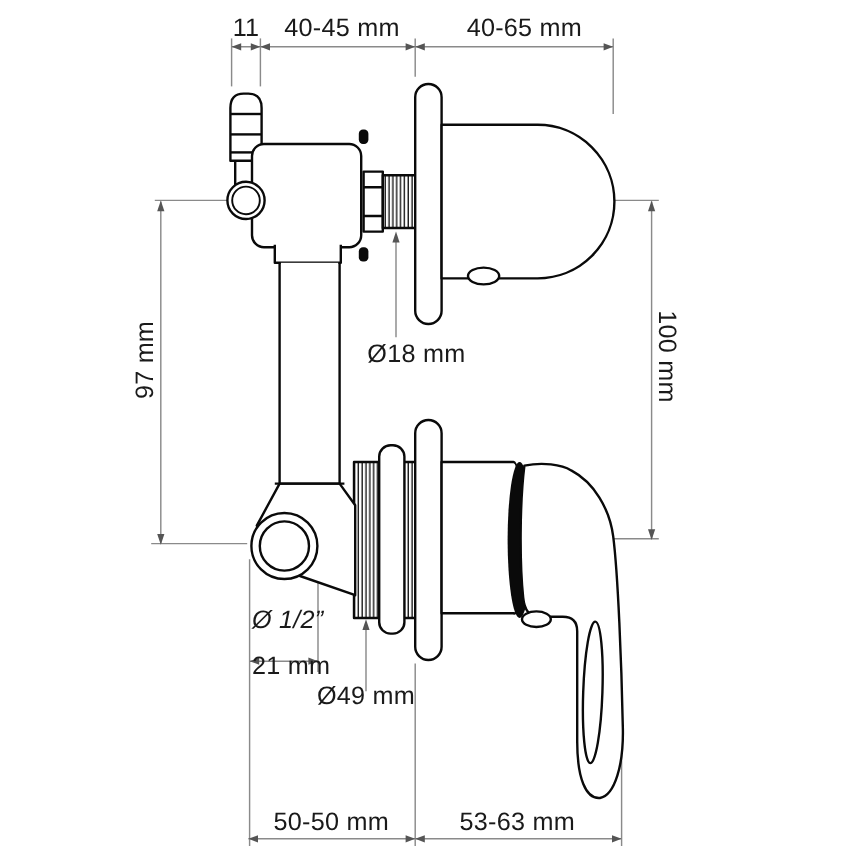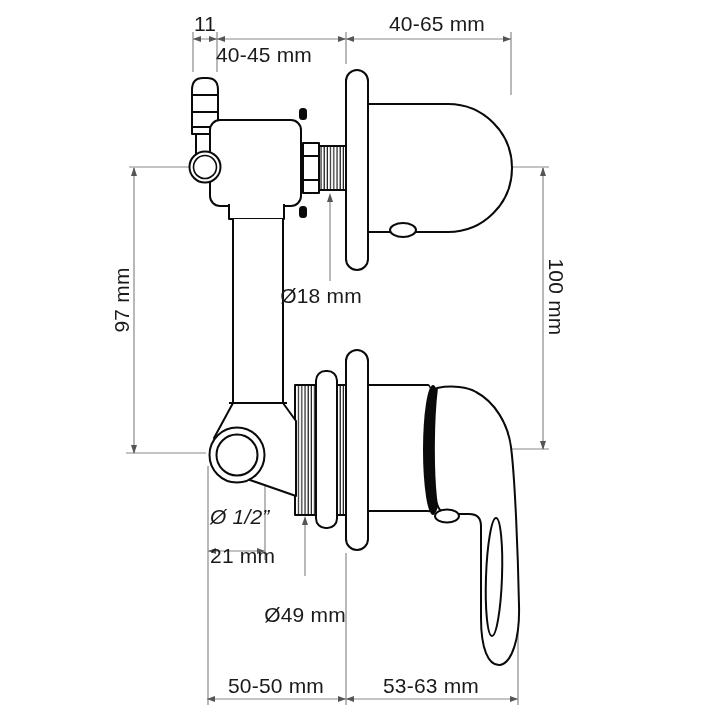--- a/index.html
+++ b/index.html
@@ -149,30 +149,30 @@
            C481,518 477,514 469,514
            L449,514
            C441,514 437,508 436,498
            C433,470 433,420 437,388 Z"></path>
       <ellipse cx="447" cy="516" rx="12" ry="6.5"></ellipse>
       <ellipse cx="494" cy="577" rx="8" ry="59" transform="rotate(2 494 577)"></ellipse>
     </g>
   </svg>
 
   <span class="dim-label center" style="left:205px;top:13px;">11</span>
-  <span class="dim-label center" style="left:264px;top:13px;margin-top:31px;">40-45 mm</span>
+  <span class="dim-label center" style="left:285px;top:13px;">40-45 mm</span>
   <span class="dim-label center" style="left:437px;top:13px;">40-65 mm</span>
 
   <span class="dim-label rot-ccw" style="left:121px;top:300px;">97 mm</span>
 
   <span class="dim-label rot-cw" style="left:556px;top:297px;">100 mm</span>
 
-  <span class="dim-label center" style="left:321px;top:285px;">Ø18 mm</span>
+  <span class="dim-label center" style="left:347px;top:285px;">Ø18 mm</span>
 
   <span class="dim-label" style="left:210px;top:506px;font-style:italic;">Ø 1/2”</span>
   <span class="dim-label" style="left:210px;top:545px;">21 mm</span>
 
-  <span class="dim-label center" style="left:305px;top:604px;">Ø49 mm</span>
+  <span class="dim-label center" style="left:305px;top:570px;">Ø49 mm</span>
 
   <span class="dim-label center" style="left:276px;top:675px;">50-50 mm</span>
   <span class="dim-label center" style="left:431px;top:675px;">53-63 mm</span>
 
 </div>
 
 </body></html>

